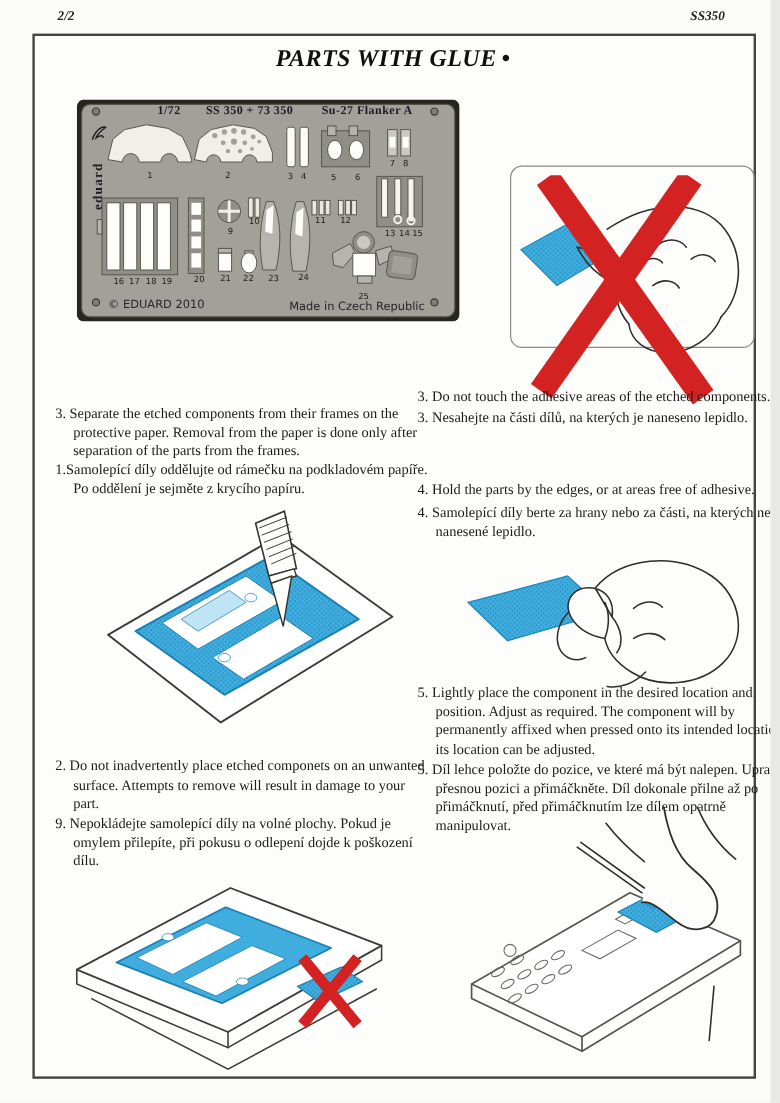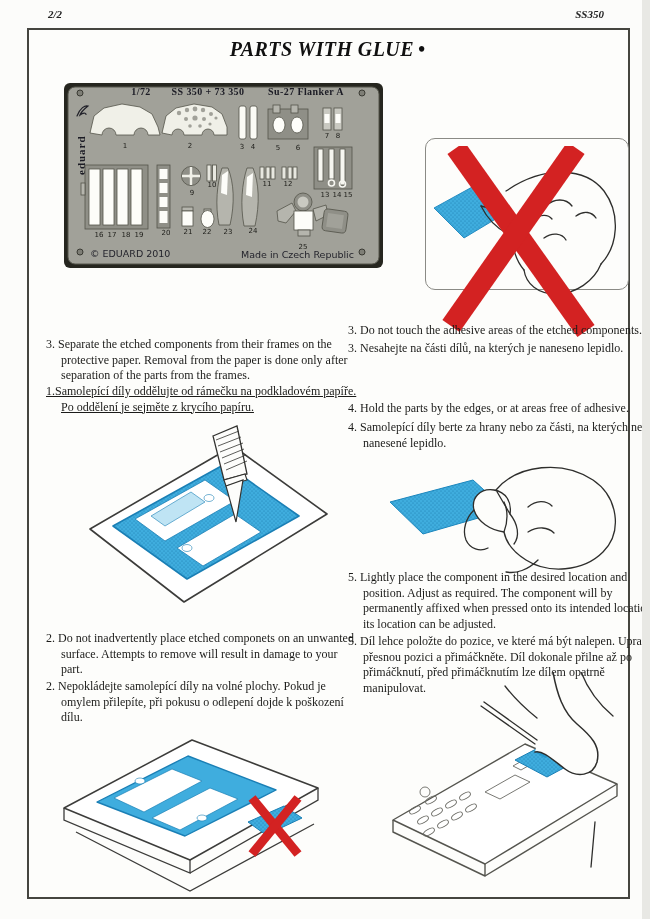--- a/index.html
+++ b/index.html
@@ -229,23 +229,23 @@
       <path class="sketch" d="M108,74 C114,68 122,68 126,73"></path>
       <path class="sketch" d="M118,92 C126,86 136,87 140,94"></path>
     </g>
     <g stroke="#d32222" stroke-width="21">
       <path d="M30,2 L160,185"></path>
       <path d="M150,2 L25,180"></path>
     </g>
   </svg>
 
   <div class="instr" style="left:46px;top:337px;width:296px;">3. Separate the etched components from their frames on the protective paper. Removal from the paper is done only after separation of the parts from the frames.</div>
-  <div class="instr" style="left:46px;top:384px;width:296px;text-decoration:underline;">1.Samolepící díly oddělujte od rámečku na podkladovém papíře. Po oddělení je sejměte z krycího papíru.</div>
+  <div class="instr" style="left:46px;top:384px;width:296px;">1.Samolepící díly oddělujte od rámečku na podkladovém papíře. Po oddělení je sejměte z krycího papíru.</div>
   <div class="instr" style="left:46px;top:631px;width:296px;">2. Do not inadvertently place etched componets on an unwanted surface. Attempts to remove will result in damage to your part.</div>
-  <div class="instr" style="left:46px;top:679px;width:296px;">2. Nepokládejte samolepící díly na volné plochy. Pokud je omylem přilepíte, při pokusu o odlepení dojde k poškození dílu.</div>
+  <div class="instr" style="left:46px;top:679px;width:296px;">9. Nepokládejte samolepící díly na volné plochy. Pokud je omylem přilepíte, při pokusu o odlepení dojde k poškození dílu.</div>
 
   <div class="instr" style="left:348px;top:323px;width:292px;">3. Do not touch the adhesive areas of the etched components.</div>
   <div class="instr" style="left:348px;top:341px;width:292px;">3. Nesahejte na části dílů, na kterých je naneseno lepidlo.</div>
   <div class="instr" style="left:348px;top:401px;width:292px;">4. Hold the parts by the edges, or at areas free of adhesive.</div>
   <div class="instr" style="left:348px;top:420px;width:292px;">4. Samolepící díly berte za hrany nebo za části, na kterých není nanesené lepidlo.</div>
   <div class="instr" style="left:348px;top:570px;width:294px;">5. Lightly place the component in the desired location and position. Adjust as required. The component will by permanently affixed when pressed onto its intended location, its location can be adjusted.</div>
   <div class="instr" style="left:348px;top:634px;width:294px;">5. Díl lehce položte do pozice, ve které má být nalepen. Upravte přesnou pozici a přimáčkněte. Díl dokonale přilne až po přimáčknutí, před přimáčknutím lze dílem opatrně manipulovat.</div>
 
   <svg class="illus" style="left:85px;top:424px;" width="245" height="202" viewBox="0 0 245 202">
     <polygon points="5,105 148,22 242,90 99,178" fill="#ffffff" stroke="#3c3c3a" stroke-width="1.6" stroke-linejoin="round"></polygon>

